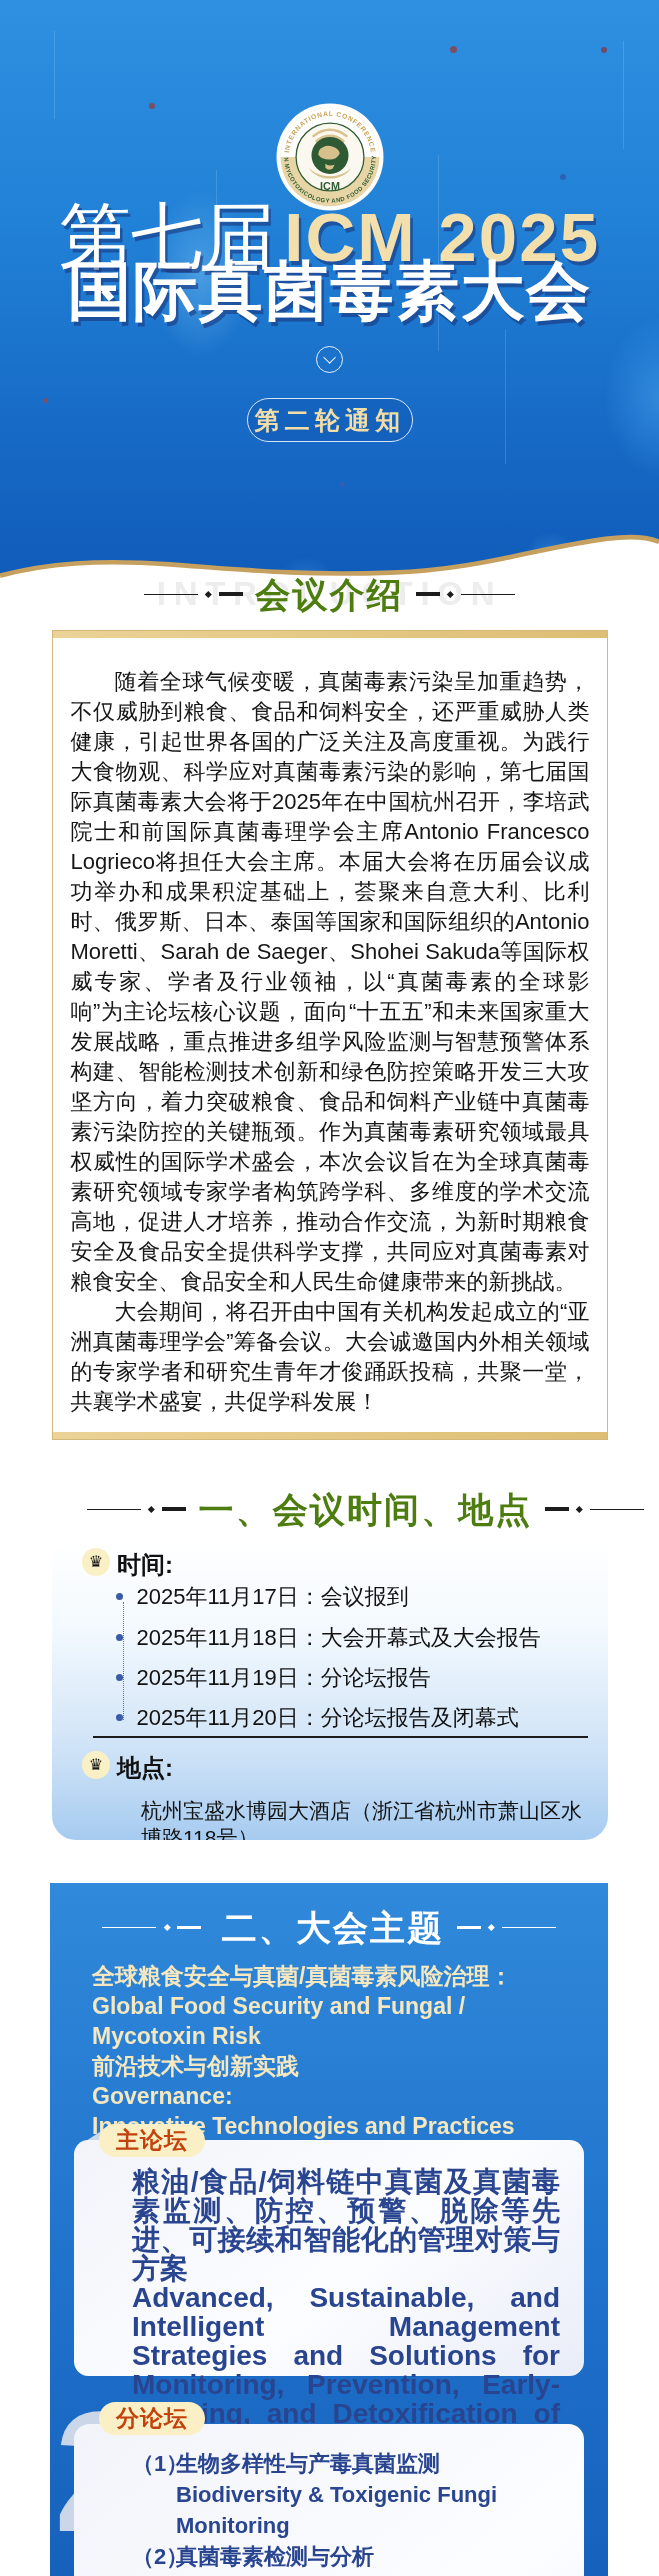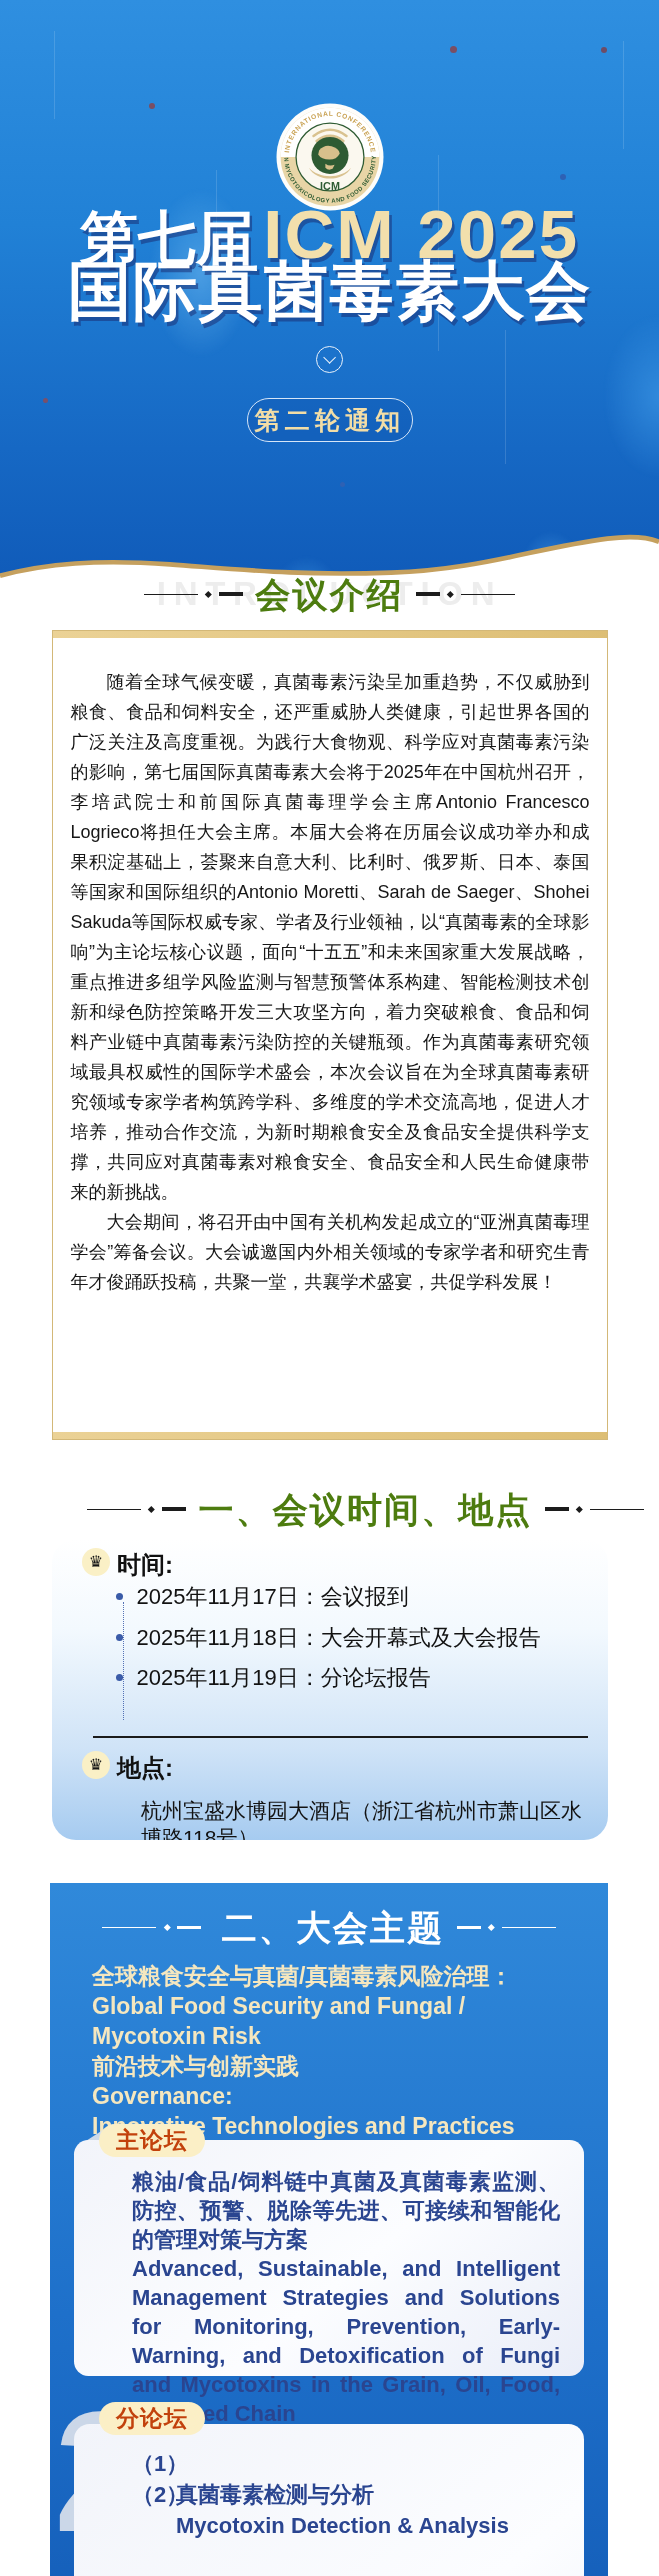--- a/index.html
+++ b/index.html
@@ -7,21 +7,21 @@
         font-family:"Liberation Sans","DejaVu Sans",sans-serif;}
 
   
   .hero{position:absolute;left:0;top:0;width:659px;height:641px;
         background:linear-gradient(180deg,#2F8FE0 0%,#2181D6 35%,#1668C4 70%,#0D55B4 100%);}
   .vline{position:absolute;width:1px;background:rgba(255,255,255,.14);}
   .dot{position:absolute;border-radius:50%;}
   .glow{position:absolute;border-radius:50%;filter:blur(1.5px);}
   .logo{position:absolute;left:276px;top:103px;width:108px;height:108px;}
   .hero-t1{position:absolute;left:0;top:200px;width:659px;text-align:center;line-height:1;white-space:nowrap;}
-  .hero-t1 .zh{font-size:58px;font-weight:bold;color:#ffffff;text-shadow:2.6px 3.6px 0 rgba(26,48,118,.55);}
+  .hero-t1 .zh{font-size:72px;font-weight:normal;color:#ffffff;text-shadow:2.6px 3.6px 0 rgba(26,48,118,.55);}
   .hero-t1 .en{font-size:69px;font-weight:bold;color:#F2DFAC;margin-left:9.3px;letter-spacing:2.1px;
                text-shadow:2.6px 3.6px 0 rgba(26,48,118,.55);}
   .hero-t2{position:absolute;left:0;top:259px;width:659px;text-align:center;line-height:1;
            font-size:64px;font-weight:bold;color:#ffffff;letter-spacing:1.5px;
            text-shadow:2.6px 4.1px 0 rgba(26,48,118,.55);}
   .chev{position:absolute;left:316px;top:346px;width:27px;height:27px;border:1.5px solid #EAF2FB;
         border-radius:50%;box-sizing:border-box;display:flex;align-items:center;justify-content:center;}
   .chev i{display:block;width:8.2px;height:8.2px;border-right:1.5px solid #EAF2FB;border-bottom:1.5px solid #EAF2FB;
           transform:rotate(45deg);margin-top:-3.6px;}
   .badge{position:absolute;left:247px;top:398px;width:166px;height:44px;box-sizing:border-box;
@@ -45,21 +45,21 @@
   .wm{position:absolute;left:0;top:50%;width:100%;transform:translateY(-50%);text-align:center;
       font-size:33px;font-weight:bold;letter-spacing:7.7px;color:#EDEDED;z-index:1;}
 
   
   .intro-box{position:absolute;left:52px;top:630px;width:556px;height:810px;box-sizing:border-box;
              background:#ffffff;border:1px solid #D3B878;padding:36px 17.5px 26px 17.5px;overflow:hidden;}
   .intro-box::before,.intro-box::after{content:"";position:absolute;left:0;right:0;height:7.2px;
              background:linear-gradient(90deg,#EBD296,#DDBE74);}
   .intro-box::before{top:0;}
   .intro-box::after{bottom:0;}
-  .intro-box p{margin:0;text-indent:2em;text-align:justify;font-size:18px;line-height:30px;color:#161616;}
+  .intro-box p{margin:0;text-indent:2em;text-align:justify;font-size:22px;line-height:30px;color:#161616;}
 
   
   .tp-card{position:absolute;left:52px;top:1539px;width:556px;height:301px;border-radius:24px;
            background:linear-gradient(180deg,#FFFFFF 0%,#F3F9FE 30%,#CFE3F7 70%,#A6CBF0 100%);overflow:hidden;}
   .crown{position:absolute;width:28px;height:28px;border-radius:50%;background:#FAF0C6;
          display:flex;align-items:center;justify-content:center;font-size:16px;color:#151515;line-height:1;}
   .tp-label{position:absolute;font-size:24px;font-weight:bold;color:#111111;line-height:1;}
   .tl-line{position:absolute;left:71px;top:63px;height:118px;border-left:1.5px dotted rgba(58,91,168,.85);}
   .tl-item{position:absolute;left:64px;width:464px;height:40px;display:flex;align-items:flex-start;}
   .tl-item b{flex:none;width:7.2px;height:7.2px;border-radius:50%;background:#3A5BA8;margin:6.7px 13.4px 0 0;}
@@ -74,21 +74,21 @@
   .theme-lines div{font-size:23px;font-weight:bold;color:#F5E7BF;line-height:30px;}
   .wmnum{position:absolute;font-size:170px;font-weight:bold;line-height:0.8;
          color:rgba(223,227,236,.9);z-index:1;}
   .pill{position:absolute;width:106px;height:33px;border-radius:17.5px;background:#FBEFC6;z-index:3;
         display:flex;align-items:center;justify-content:center;
         font-size:23px;font-weight:bold;color:#c2410c;letter-spacing:1px;}
   .forum-card{position:absolute;left:24px;width:510px;box-sizing:border-box;z-index:2;
         background:linear-gradient(140deg,#F2F4FA 0%,#FCFDFF 55%,#E9EDF8 100%);}
   .fc1{top:257px;height:236px;border-radius:14.4px;padding:27px 24px 0 58px;}
   .fc2{top:541px;height:496px;border-radius:15.5px 15.5px 30px 30px;padding:24px 24px 0 58px;}
-  .fc-zh,.fc-en{font-size:22px;font-weight:bold;color:#2A4590;line-height:29px;text-align:justify;margin:0;}
+  .fc-zh,.fc-en{font-size:28px;font-weight:bold;color:#2A4590;line-height:29px;text-align:justify;margin:0;}
   .sf-item{display:flex;align-items:flex-start;}
   .sf-num{flex:none;width:44px;font-size:22px;font-weight:bold;color:#2A4590;line-height:31px;}
   .sf-body{flex:1;}
   .sf-zh,.sf-en{font-size:22px;font-weight:bold;color:#2A4590;line-height:31px;}
 </style>
 </head>
 <body>
 
 <div id="page">
 
@@ -195,20 +195,24 @@
         <span>2025年11月17日：会议报到</span>
     </div>
     <div class="tl-item" style="top:88px;">
       <b></b>
         <span>2025年11月18日：大会开幕式及大会报告</span>
     </div>
     <div class="tl-item" style="top:128px;">
       <b></b>
         <span>2025年11月19日：分论坛报告</span>
     </div>
+    <div class="tl-item" style="top:168px;">
+      <b></b>
+        <span>2025年11月20日：分论坛报告及闭幕式</span>
+    </div>
 
     <i class="tp-div"></i>
 
     <div class="crown" style="left:30px;top:212px;">♛</div>
     <div class="tp-label" style="left:65px;top:217px;">地点:</div>
     <div class="tp-addr">杭州宝盛水博园大酒店（浙江省杭州市萧山区水博路118号）</div>
   </div>
 
   <div class="blue">
     <div class="sec-head light" style="top:21.6px;width:558px;">
@@ -238,20 +242,24 @@
     <div class="forum-card fc1">
       <p class="fc-zh">粮油/食品/饲料链中真菌及真菌毒素监测、防控、预警、脱除等先进、可接续和智能化的管理对策与方案</p>
       <p class="fc-en">Advanced, Sustainable, and Intelligent Management Strategies and Solutions for Monitoring, Prevention, Early-Warning, and Detoxification of Fungi and Mycotoxins in the Grain, Oil, Food, and Feed Chain</p>
     </div>
 
     <div class="wmnum" style="left:4.1px;top:521px;">2</div>
     <div class="pill" style="left:49px;top:519px;">分论坛</div>
     <div class="forum-card fc2">
       <div class="sf-item">
         <span class="sf-num">（1）</span>
+        <span class="sf-body">
+            <span class="sf-zh" style="display:block">生物多样性与产毒真菌监测</span>
+            <span class="sf-en" style="display:block">Biodiversity &amp; Toxigenic Fungi Monitoring</span>
+          </span>
       </div>
       <div class="sf-item">
         <span class="sf-num">（2）</span>
         <span class="sf-body">
             <span class="sf-zh" style="display:block">真菌毒素检测与分析</span>
             <span class="sf-en" style="display:block">Mycotoxin Detection &amp; Analysis</span>
           </span>
       </div>
 
     </div>

